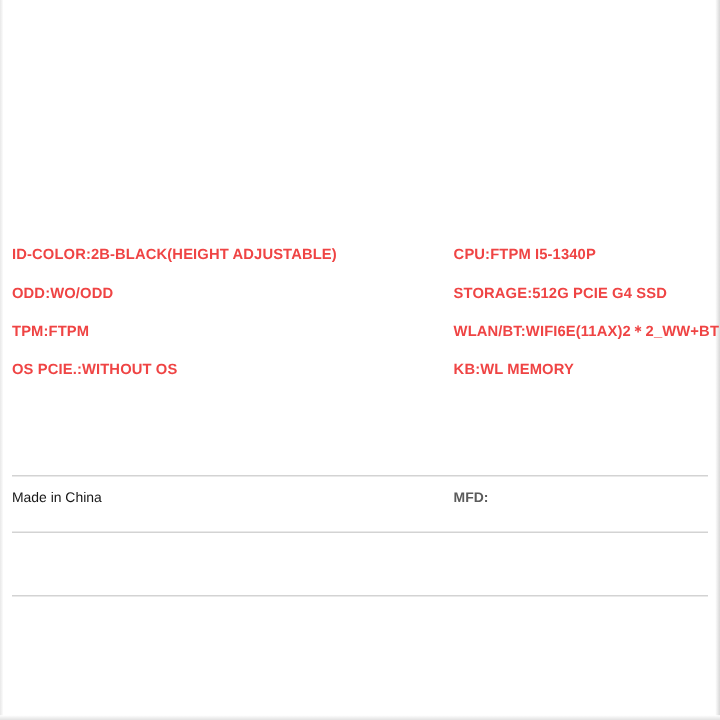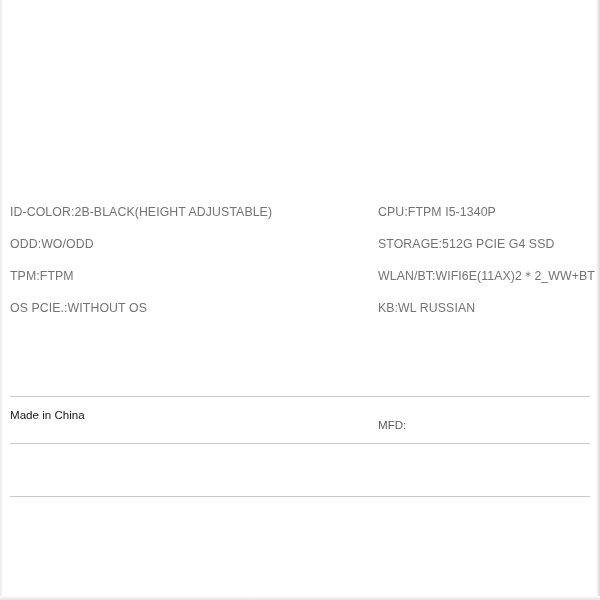--- a/index.html
+++ b/index.html
@@ -37,22 +37,22 @@
   }
   .spec-col-right {
     left: 378px;
     width: 215px;
   }
   .spec-line {
     font-size: 12.3px;
     line-height: 32px;
     letter-spacing: 0.1px;
     white-space: nowrap;
-    color: #737373;
-    font-weight: 400;
+    color: #ef4444;
+    font-weight: 700;
   }
   .divider {
     position: absolute;
     left: 10px;
     width: 580px;
     height: 1px;
     background: #c9c9c9;
   }
   .divider-top {
     top: 396px;
@@ -75,24 +75,24 @@
     left: 10px;
     top: 0;
     font-size: 11.6px;
     color: #161616;
     font-weight: 500;
     white-space: nowrap;
   }
   .mfd {
     position: absolute;
     left: 378px;
-    top: 10px;
+    top: 0;
     font-size: 11.6px;
     color: #5b5b5b;
-    font-weight: 400;
+    font-weight: 700;
     white-space: nowrap;
   }
   .edge-shade-left {
     position: absolute;
     left: 0;
     top: 0;
     width: 3px;
     height: 600px;
     background: linear-gradient(to right, #e8e8e8, #ffffff);
   }
@@ -128,21 +128,21 @@
       <div class="spec-line">ID-COLOR:2B-BLACK(HEIGHT ADJUSTABLE)</div>
       <div class="spec-line">ODD:WO/ODD</div>
       <div class="spec-line">TPM:FTPM</div>
       <div class="spec-line">OS PCIE.:WITHOUT OS</div>
     </div>
 
     <div class="spec-col spec-col-right">
       <div class="spec-line">CPU:FTPM I5-1340P</div>
       <div class="spec-line">STORAGE:512G PCIE G4 SSD</div>
       <div class="spec-line">WLAN/BT:WIFI6E(11AX)2＊2_WW+BT</div>
-      <div class="spec-line">KB:WL RUSSIAN</div>
+      <div class="spec-line">KB:WL MEMORY</div>
     </div>
 
   </div>
 
   <div class="divider divider-top"></div>
 
   <div class="footer-area">
     <div class="made-in">Made in China</div>
     <div class="mfd">MFD:</div>
   </div>

